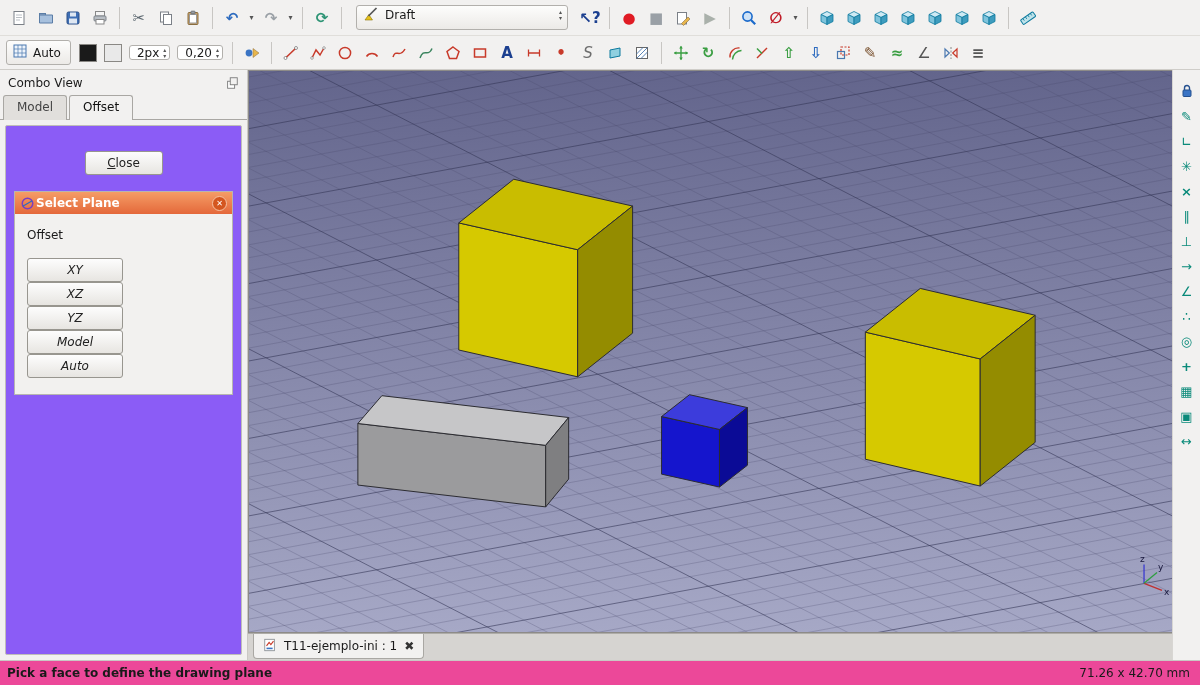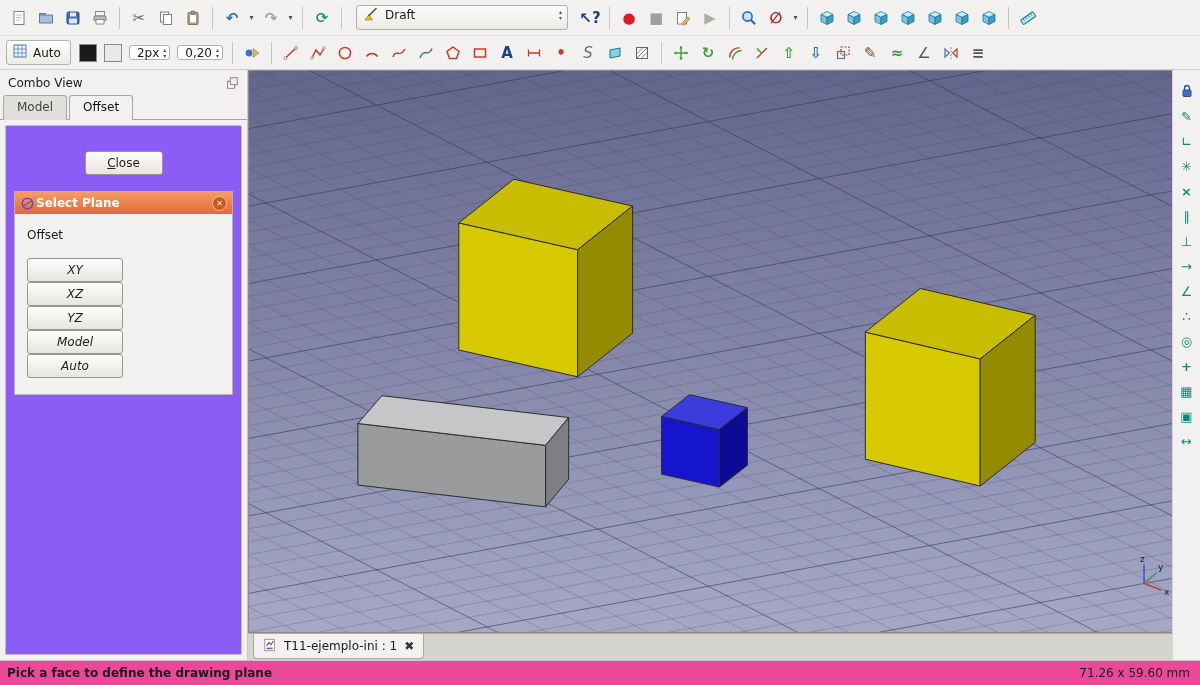--- a/index.html
+++ b/index.html
@@ -584,14 +584,14 @@
       <div class="ticon">◎</div>
       <div class="ticon" style="font-weight: bold;">+</div>
       <div class="ticon">▦</div>
       <div class="ticon">▣</div>
       <div class="ticon">↔</div>
     </div>
 </div>
 
 <div class="statusbar">
   <span class="status-left">Pick a face to define the drawing plane</span>
-  <span class="status-right">71.26 x 59.60 mm</span>
+  <span class="status-right">71.26 x 42.70 mm</span>
 </div>
 
 </body></html>

